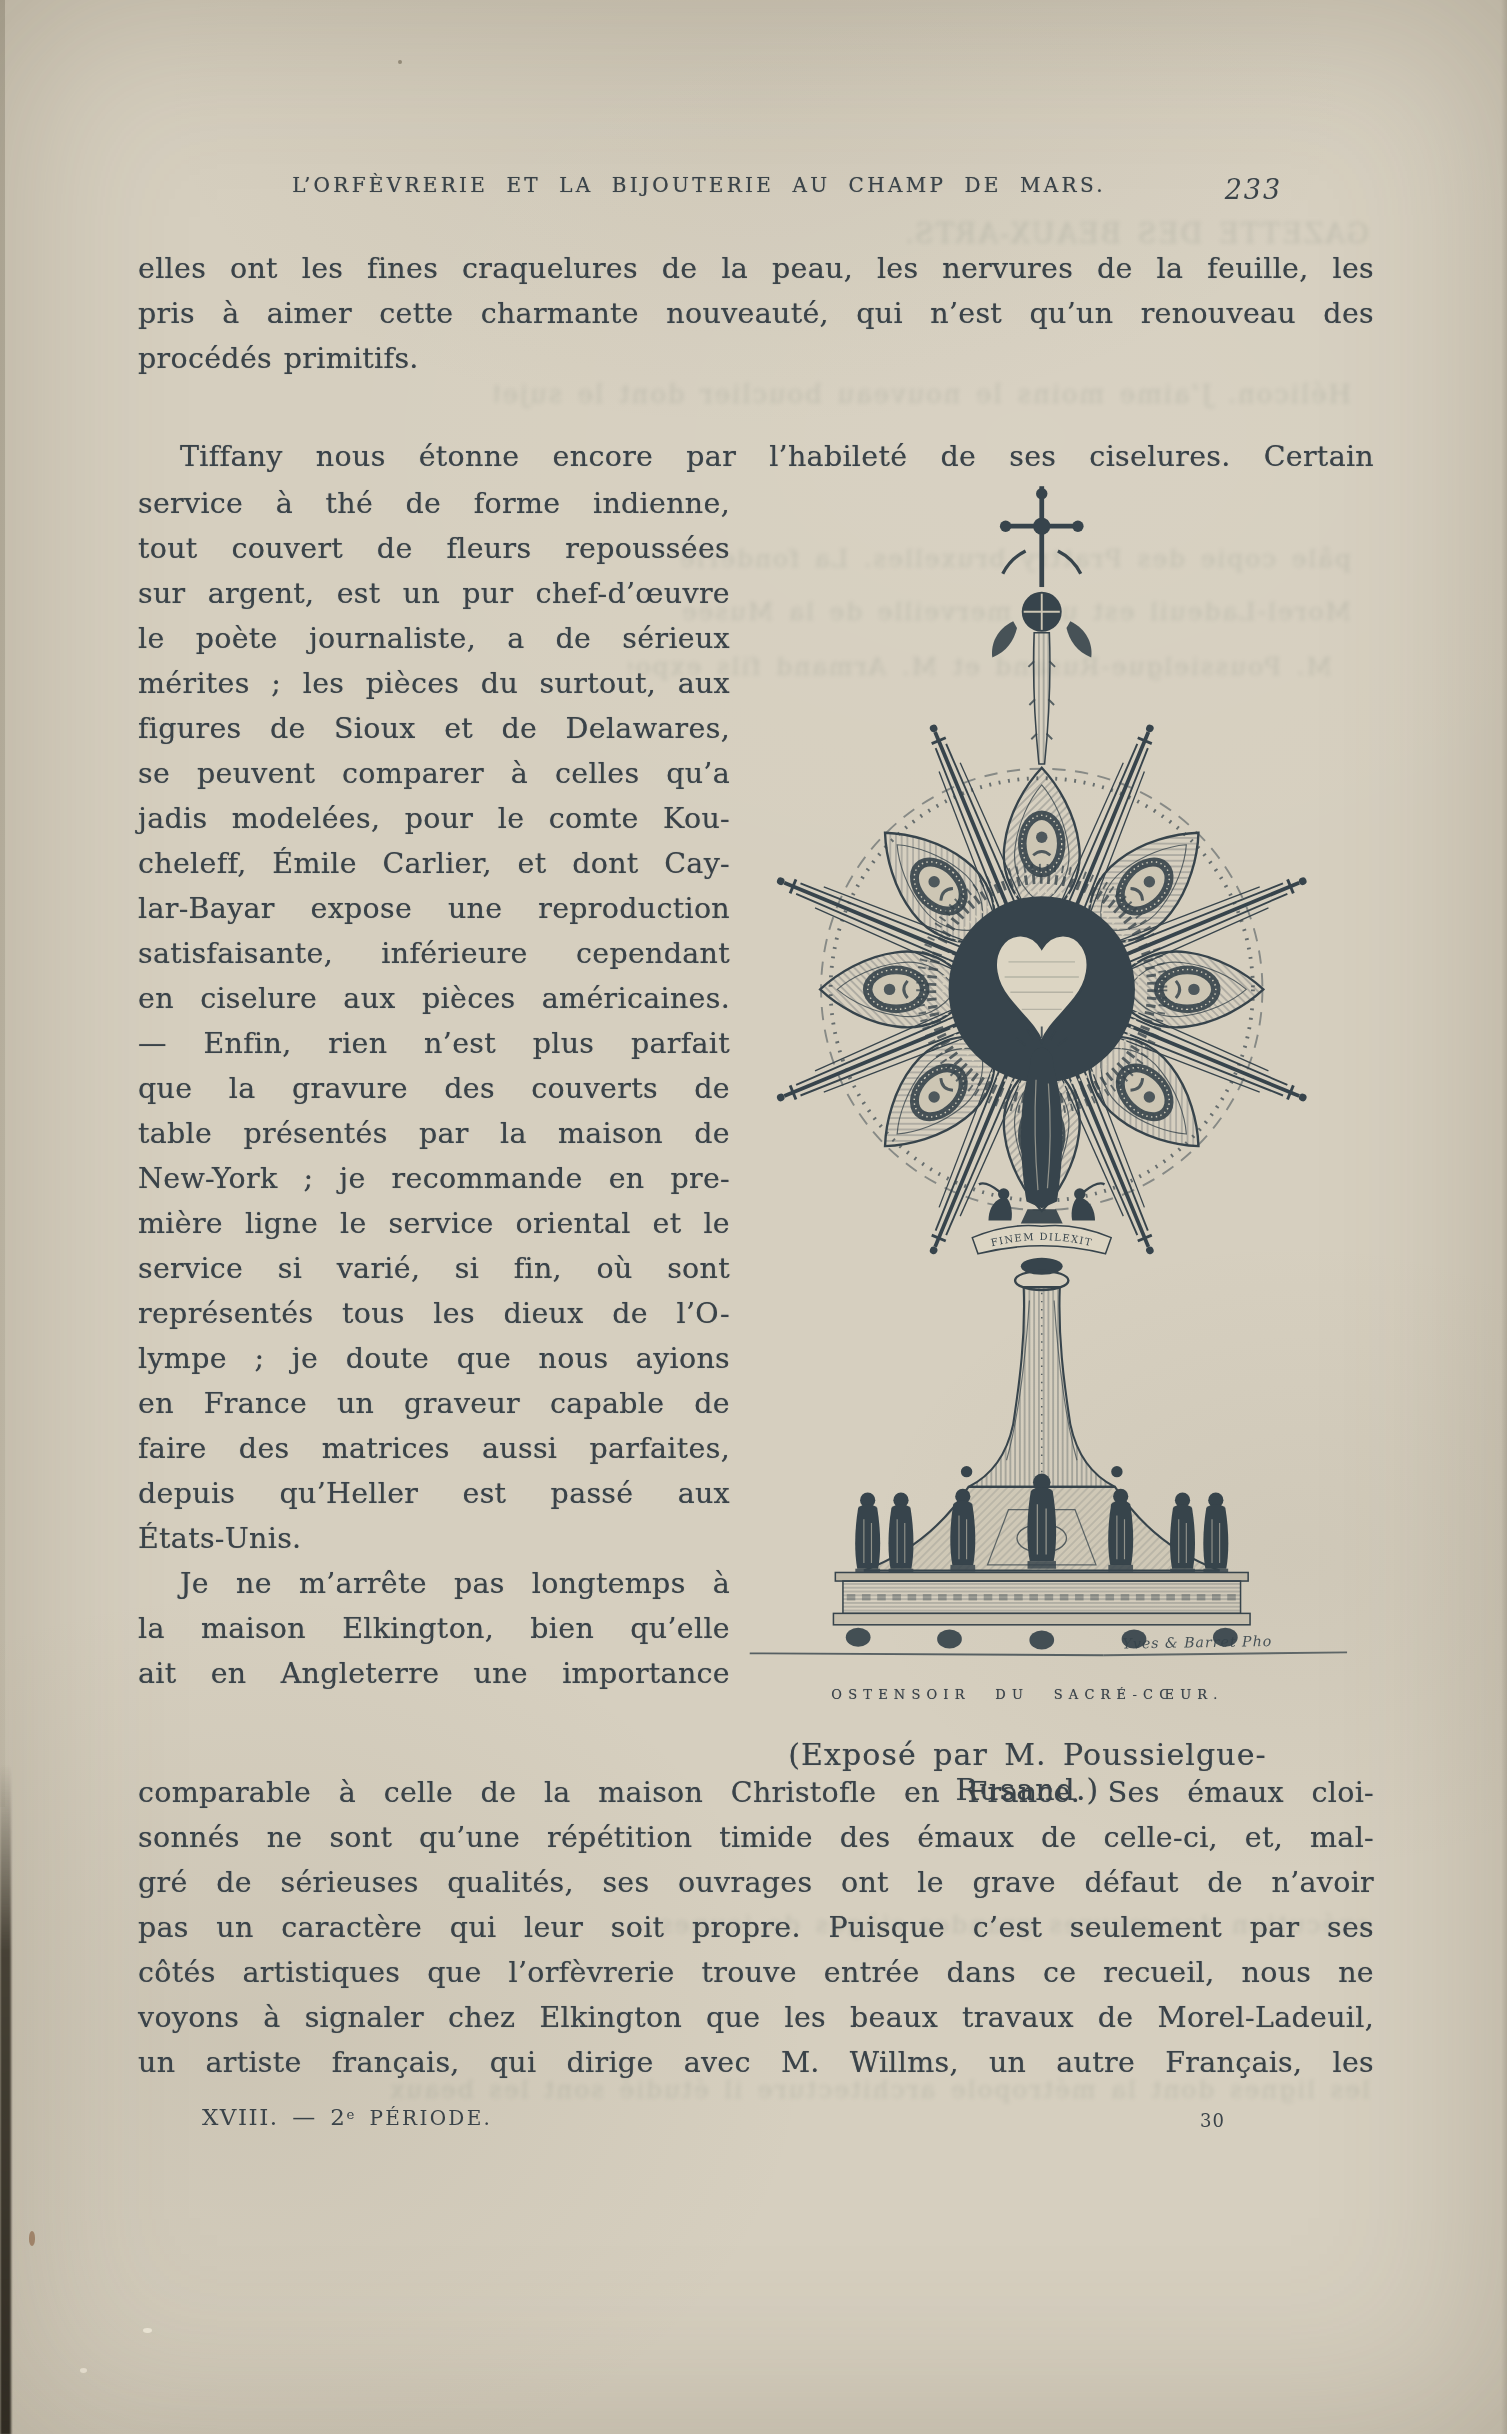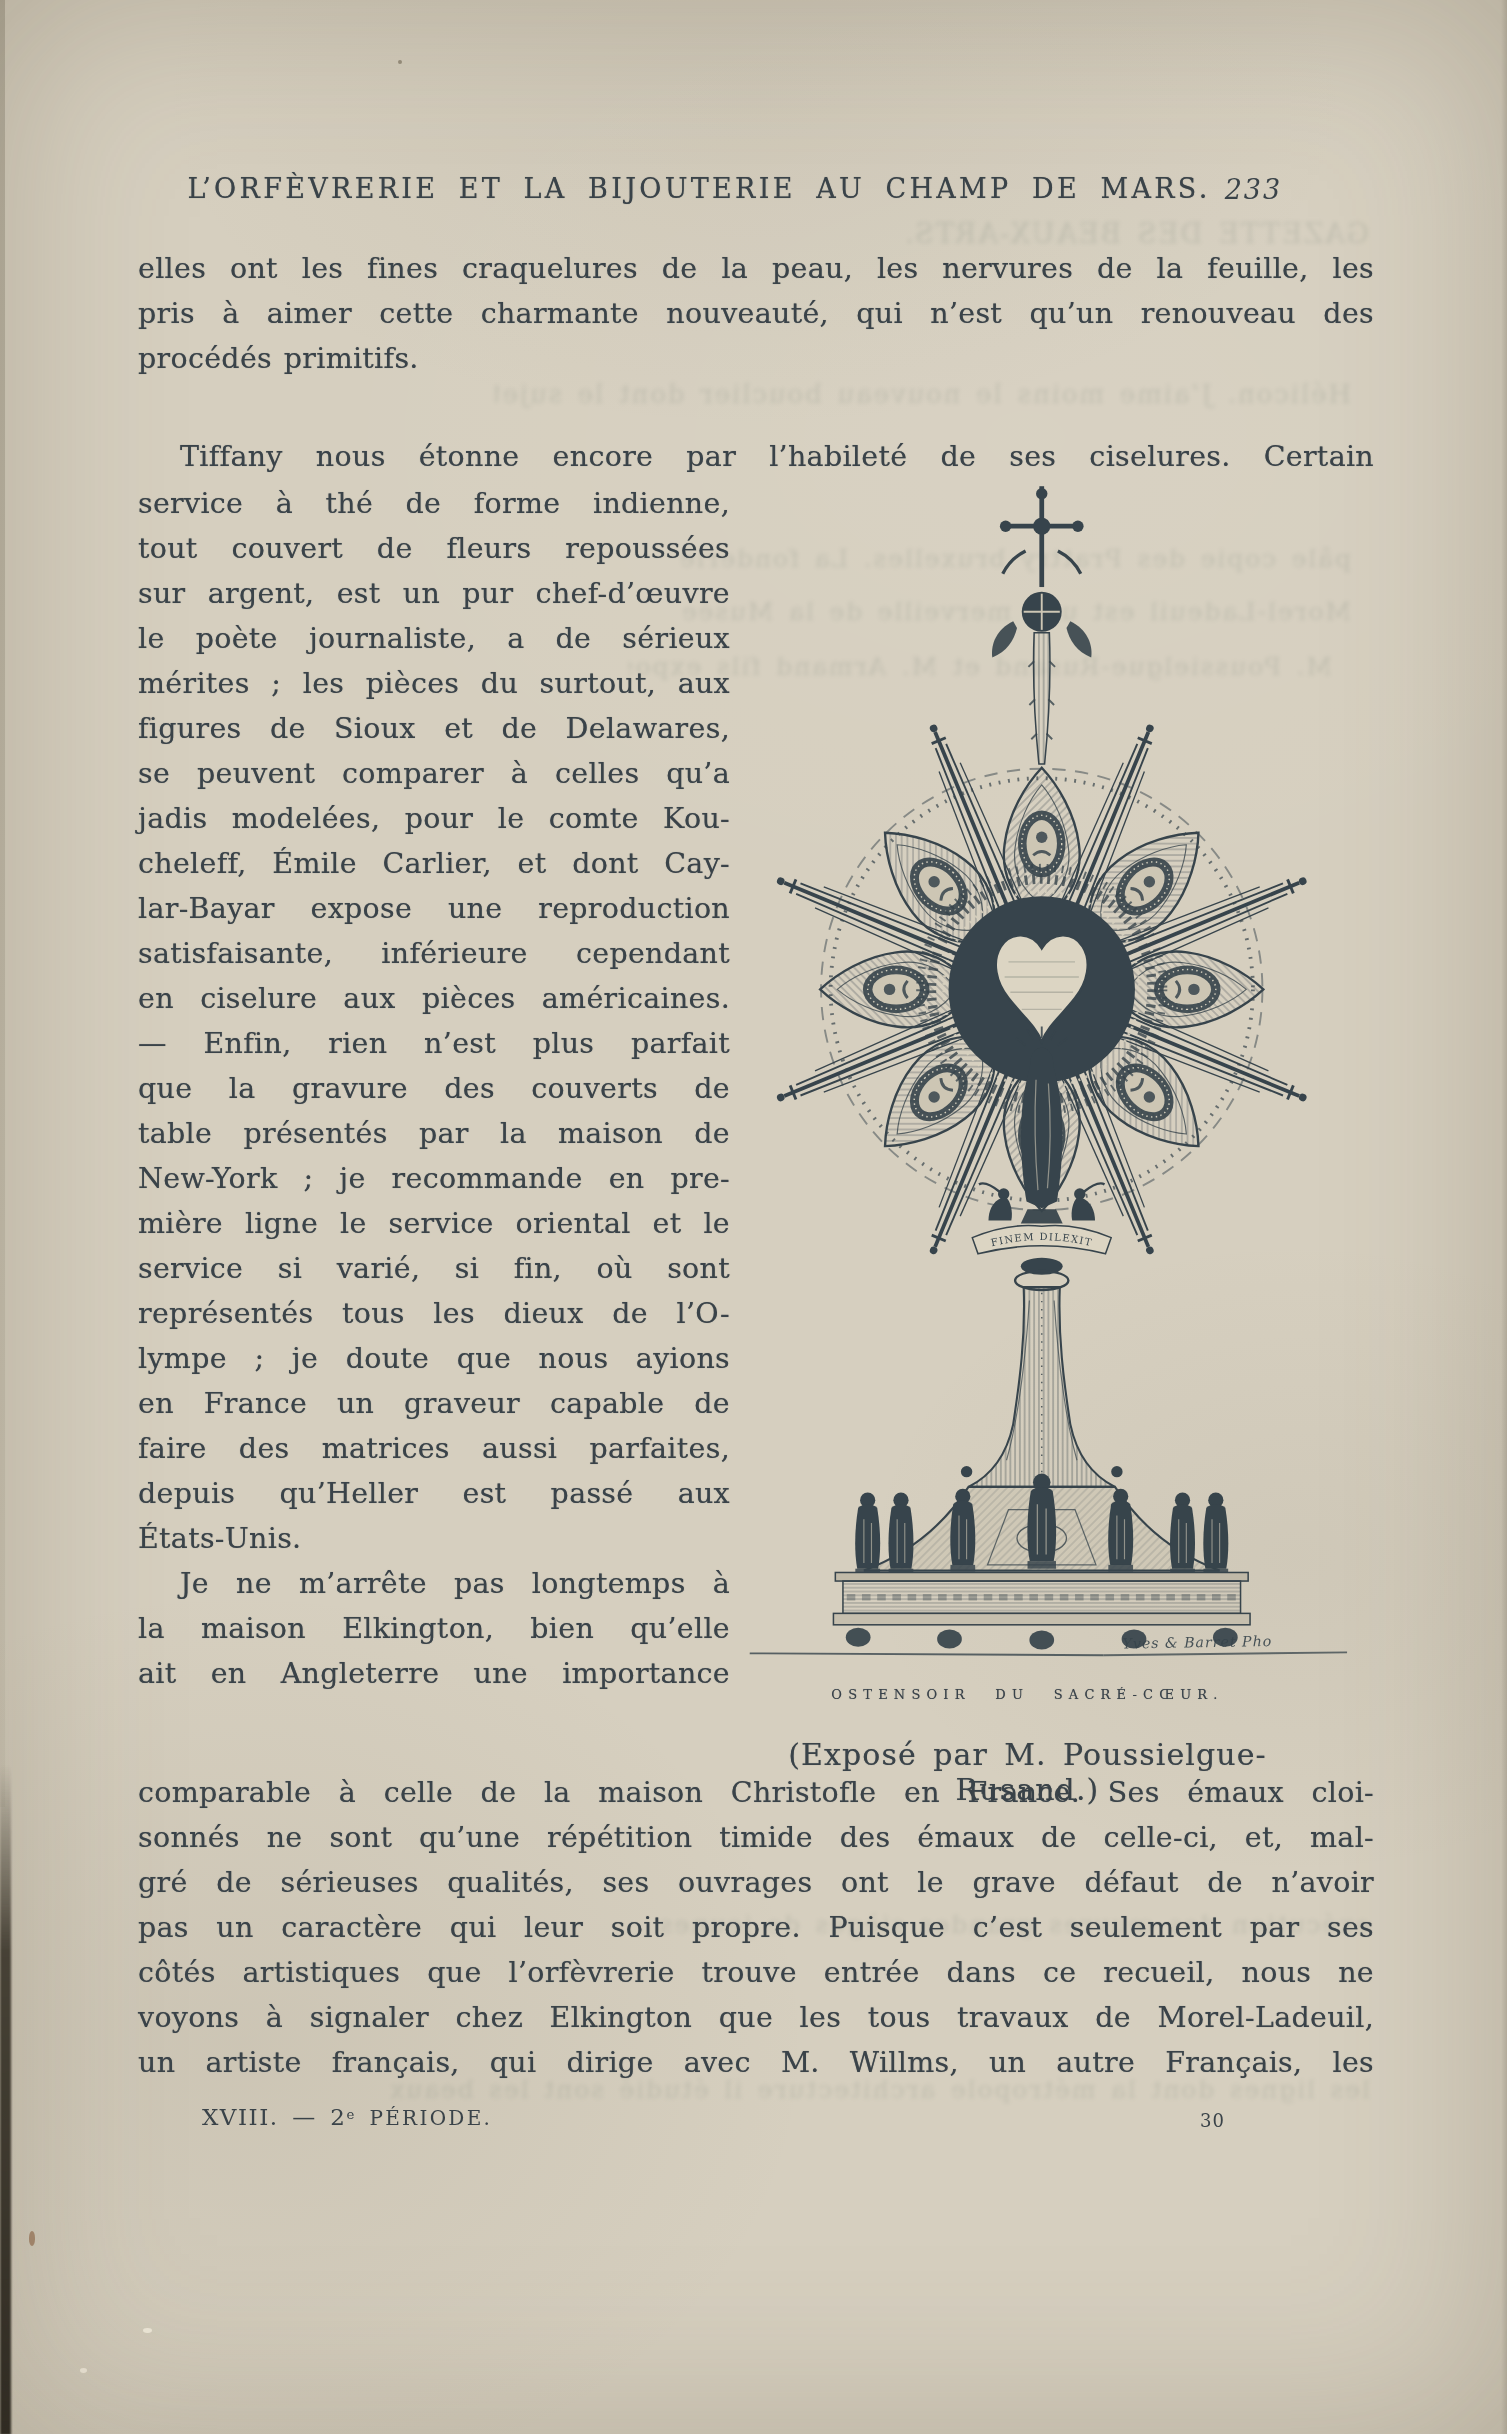--- a/index.html
+++ b/index.html
@@ -27,21 +27,21 @@
     text-align:left;
     text-shadow:0 0 0.8px rgba(44,53,60,.55);
   }
   .tline.just{text-align:justify;text-align-last:justify;}
   .tline.ind{text-indent:42px;}
   .block{position:absolute;}
   
   #runhead{position:absolute;left:138px;top:173px;width:1236px;height:42px;}
   .rh-title{
     position:absolute;left:0;right:114px;top:0;
-    text-align:center;font-size:27px;letter-spacing:3.3px;word-spacing:8.6px;
+    text-align:center;font-size:20px;letter-spacing:3.3px;word-spacing:8.6px;
     text-shadow:0 0 0.8px rgba(44,53,60,.6);
   }
   .rh-folio{position:absolute;right:92px;top:1px;font-size:27px;letter-spacing:1.9px;font-style:italic;}
   
   #para1{left:138px;top:246px;width:1236px;}
   #para2intro{left:138px;top:434px;width:1236px;}
   #leftcol{left:138px;top:481px;width:592px;}
   #bottompara{left:138px;top:1770px;width:1236px;}
   
   #engraving{position:absolute;left:723px;top:471px;width:647px;height:1189px;opacity:.94;}
@@ -301,21 +301,21 @@
 
   <div id="figcap1">OSTENSOIR DU SACRÉ-CŒUR.</div>
   <div id="figcap2">(Exposé par M. Poussielgue-Rusand.)</div>
 
   <div id="bottompara" class="block">
       <div class="tline just">comparable à celle de la maison Christofle en France. Ses émaux cloi-</div>
       <div class="tline just">sonnés ne sont qu’une répétition timide des émaux de celle-ci, et, mal-</div>
       <div class="tline just">gré de sérieuses qualités, ses ouvrages ont le grave défaut de n’avoir</div>
       <div class="tline just">pas un caractère qui leur soit propre. Puisque c’est seulement par ses</div>
       <div class="tline just">côtés artistiques que l’orfèvrerie trouve entrée dans ce recueil, nous ne</div>
-      <div class="tline just">voyons à signaler chez Elkington que les tous travaux de Morel-Ladeuil,</div>
+      <div class="tline just">voyons à signaler chez Elkington que les beaux travaux de Morel-Ladeuil,</div>
       <div class="tline just">un artiste français, qui dirige avec M. Willms, un autre Français, les</div>
     </div>
 
   <div id="footline">
     <span>XVIII.</span>
     <span>—</span>
     <span>2</span><sup>e</sup>
     <span class="sc">PÉRIODE.</span>
   </div>
   <div id="folio30">30</div>

